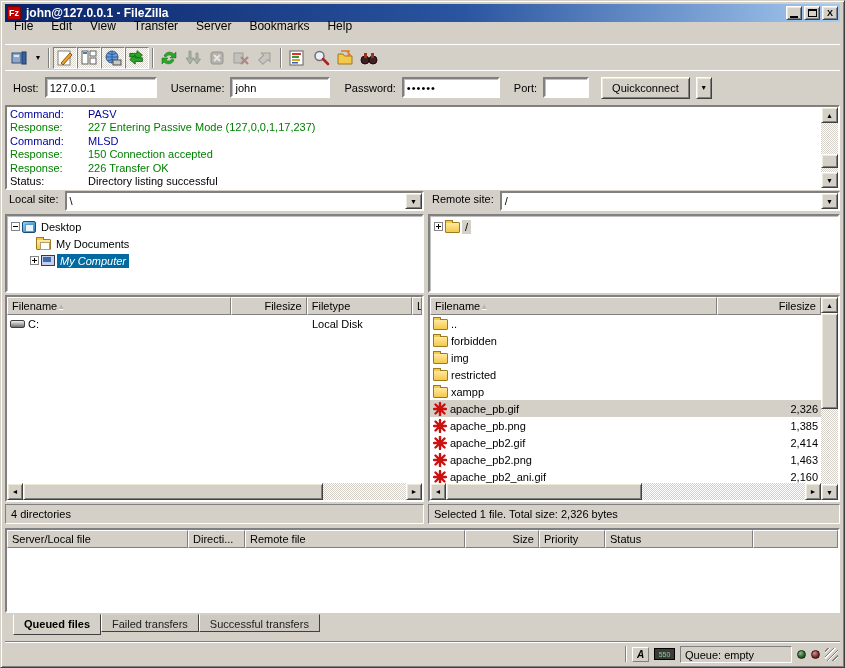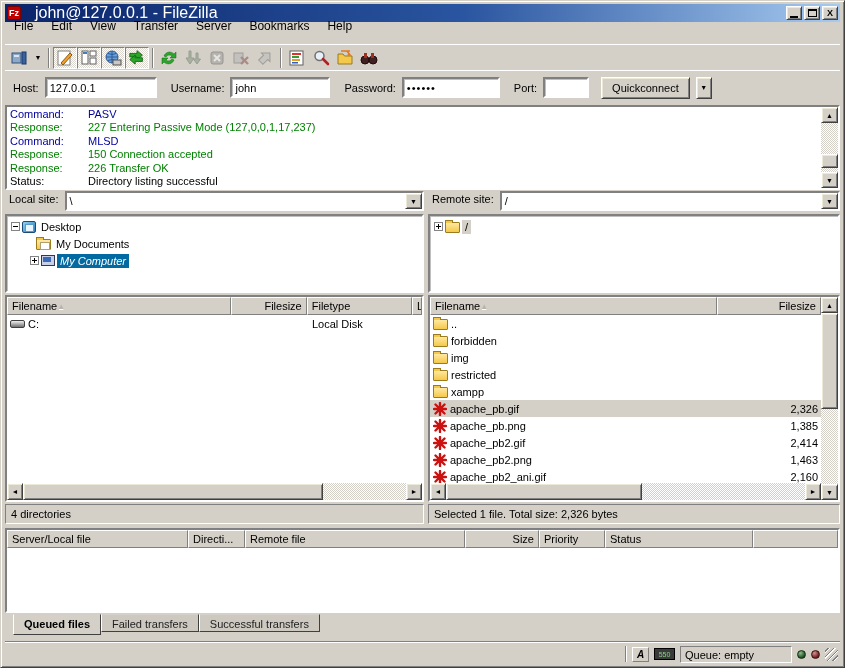--- a/index.html
+++ b/index.html
@@ -11,24 +11,24 @@
   
   .raised   { border:1px solid; border-color:#ffffff #808080 #808080 #ffffff; background:#d4d0c8; }
   .raised2  { border:1px solid; border-color:#ffffff #404040 #404040 #ffffff; box-shadow: inset 1px 1px 0 #ece9d8, inset -1px -1px 0 #808080; background:#d4d0c8; }
   .sunken   { border:1px solid; border-color:#808080 #ffffff #ffffff #808080; }
   .field    { border:2px solid; border-color:#808080 #ffffff #ffffff #808080; box-shadow: inset 1px 1px 0 rgba(0,0,0,0.25); background:#fff; }
   .checker  { background-image: repeating-conic-gradient(#ffffff 0% 25%, #d4d0c8 25% 50%); background-size:2px 2px; background-color:#e9e6e1; }
 
   
   .titlebar { position:absolute; top:3px; left:4px; right:4px; height:18px;
               background: linear-gradient(to right, #0a246a, #2a55a0 55%, #a6caf0);
-              display:flex; align-items:center; padding:0 2px; gap:12px; }
+              display:flex; align-items:center; padding:0 2px; gap:3px; }
   .fzicon { width:14px; height:14px; background:#c00000; border:1px solid #7a0000; border-radius:2px;
             color:#fff; font-weight:bold; font-size:9px; display:flex; align-items:center; justify-content:center; }
-  .title { flex:1; color:#fff; font-weight:normal; font-size:16px; padding-left:2px; white-space:nowrap; }
+  .title { flex:1; color:#fff; font-weight:bold; font-size:12px; padding-left:2px; white-space:nowrap; }
   .winbtns { display:flex; gap:2px; }
   .winbtn { width:16px; height:14px; display:flex; align-items:center; justify-content:center; font-size:9px; font-weight:bold; color:#000; }
   .glyph-min { width:8px; height:2px; background:#000; margin-top:7px; }
   .glyph-max { width:9px; height:8px; border:1px solid #000; border-top:2px solid #000; }
 
   
   .menubar { position:absolute; top:15px; left:4px; right:4px; height:19px; display:flex; align-items:center; font-size:12px; }
   .menu-item { padding:2px 9px; }
 
   

